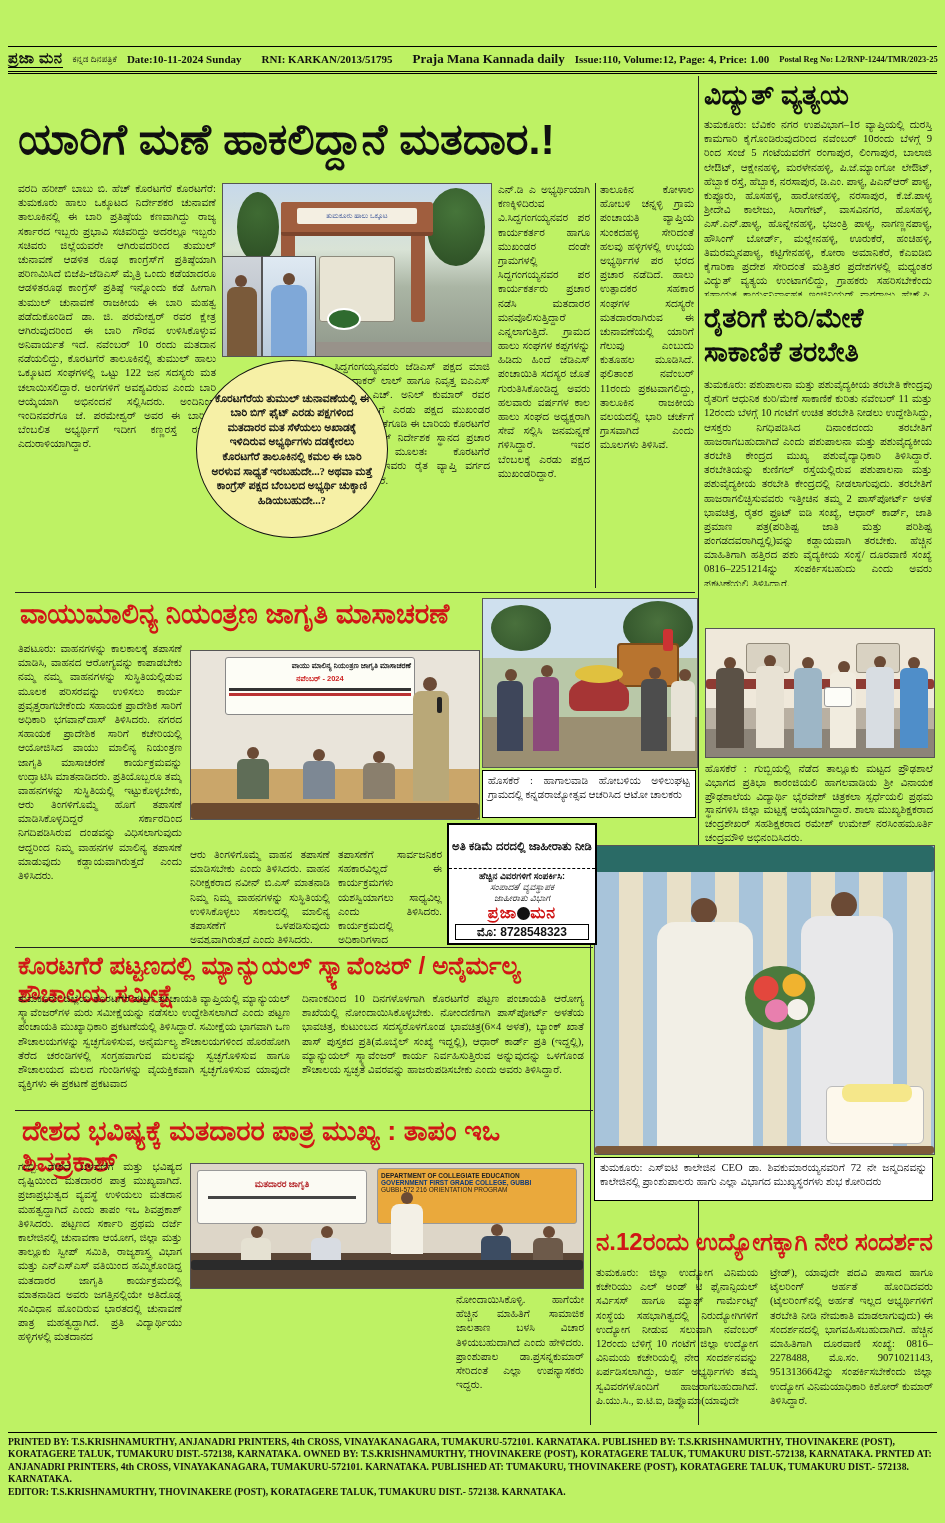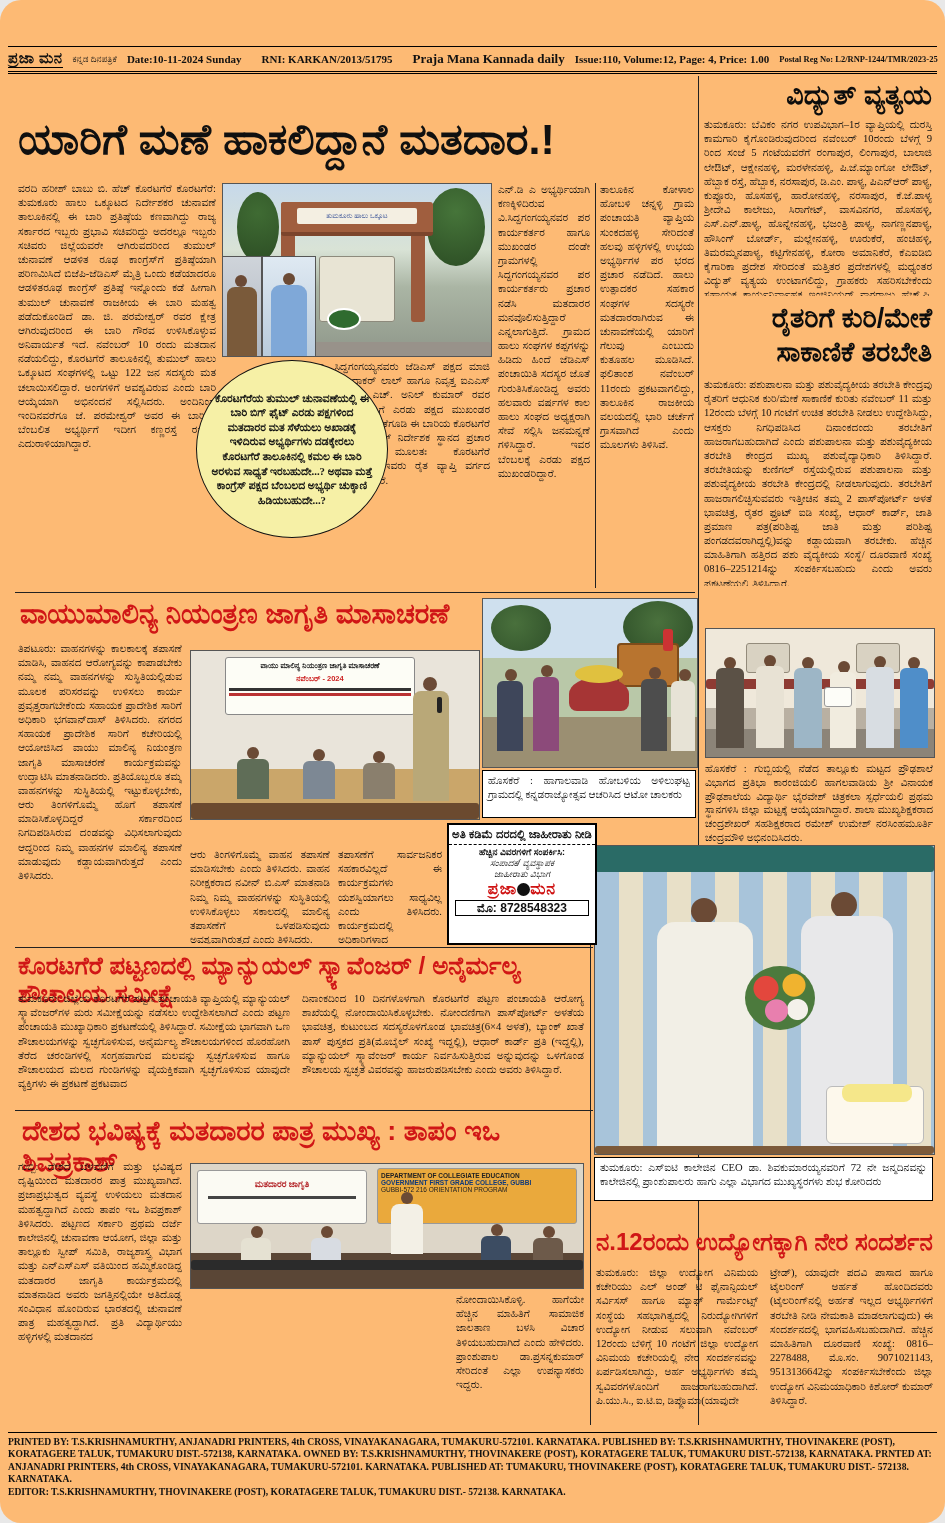--- a/index.html
+++ b/index.html
@@ -1,49 +1,49 @@
 <!DOCTYPE html>
 <html><head>
 <meta charset="utf-8">
 <style>
   html,body{margin:0;padding:0;background:#e8e8e8;}
-  .page{position:relative;width:945px;height:1523px;background:#fdba74;margin:0 auto;
-        font-family:"Liberation Serif","DejaVu Serif",serif;color:#111;overflow:hidden;border-radius:21px;}
+  .page{position:relative;width:945px;height:1523px;background:#bef264;margin:0 auto;
+        font-family:"Liberation Serif","DejaVu Serif",serif;color:#111;overflow:hidden;}
   
   .hdr{position:absolute;left:8px;top:46px;width:929px;height:24px;
        border-top:1.5px solid #000;border-bottom:3px double #000;
        display:flex;align-items:center;gap:10px;font-family:"Liberation Serif",serif;
        font-size:11px;white-space:nowrap;}
   .masthead{font-weight:bold;font-size:15px;letter-spacing:.5px;border-bottom:1px solid #000;}
   .m-sub{font-size:9px;}
   .hdr b{font-weight:bold;}
   
   .kicker{position:absolute;left:18px;top:76px;width:675px;color:#d01616;
           font-weight:bold;font-size:31px;line-height:1.1;font-family:"Liberation Sans",sans-serif;}
   .mainhead{position:absolute;left:18px;top:116px;width:675px;color:#101010;
           font-weight:bold;font-size:43px;line-height:1.1;font-family:"Liberation Sans",sans-serif;}
   .redhead{color:#d01616;font-weight:bold;font-family:"Liberation Sans",sans-serif;}
-  .blackhead{color:#0d0d0d;font-weight:bold;font-family:Liberation Sans, sans-serif;text-align:right;}
+  .blackhead{color:#0d0d0d;font-weight:bold;font-family:Liberation Serif, serif;text-align:left;}
   
   .col{position:absolute;font-size:10.6px;line-height:1.34;text-align:justify;}
   .cap{font-size:10.6px;line-height:1.3;text-align:justify;}
   .vline{position:absolute;width:1px;background:#222;}
   .hline{position:absolute;height:1px;background:#222;}
   
   .photo{position:absolute;overflow:hidden;border:1px solid #555;}
   .fig{position:absolute;border-radius:3px;}
   .head{position:absolute;width:12px;height:12px;border-radius:50%;background:#6b4a35;}
   
   .oval{position:absolute;left:196px;top:360px;width:192px;height:178px;border-radius:50%;
         background:#f6f0a6;border:1.6px solid #111;display:flex;align-items:center;justify-content:center;
         padding:14px;box-sizing:border-box;font-weight:bold;font-size:10.8px;line-height:1.35;text-align:center;z-index:5;}
   
   .adbox{position:absolute;left:447px;top:823px;width:150px;height:122px;border:2.5px solid #000;
          background:#fff;box-sizing:border-box;text-align:center;font-family:"Liberation Sans",sans-serif;z-index:6;}
-  .adbox .a1{font-weight:bold;font-size:11.5px;border-bottom:1.5px dashed #000;padding:3px 2px;}
+  .adbox .a1{font-weight:bold;font-size:11.5px;border-bottom:1.5px dashed #000;padding:15px 2px;}
   .adbox .a2{font-weight:bold;font-size:9px;padding-top:2px;}
   .adbox .a3{font-size:9px;font-style:italic;}
   .adbox .brand{color:#cf1212;font-weight:bold;font-size:16px;letter-spacing:1px;}
   .adbox .brand .bird{display:inline-block;width:13px;height:13px;border-radius:50%;background:#111;vertical-align:middle;}
   .adbox .ph{font-weight:bold;font-size:12px;border:1.5px solid #000;margin:2px 6px 0 6px;}
   .capbox{border:1.5px solid #000;padding:3px 5px;box-sizing:border-box;background:#fff;}
   .imprint{position:absolute;left:8px;top:1432px;width:929px;border-top:1.5px solid #000;padding-top:3px;
            font-size:9.6px;font-weight:bold;line-height:1.3;font-family:"Liberation Serif",serif;}
 </style>
 </head>
@@ -129,21 +129,21 @@
     <div class="head" style="left:202px;top:28px"></div>
       <div class="fig" style="left:194px;top:39px;width:28px;height:80px;background:#4f8ec9;border-radius:6px 6px 0 0"></div>
   </div>
   <div class="cap" style="position:absolute;left:705px;top:762px;width:228px">ಹೊಸಕೆರೆ : ಗುಬ್ಬಿಯಲ್ಲಿ ನೆಡೆದ ತಾಲ್ಲೂಕು ಮಟ್ಟದ ಪ್ರೌಢಶಾಲೆ ವಿಭಾಗದ ಪ್ರತಿಭಾ ಕಾರಂಜಿಯಲಿ ಹಾಗಲವಾಡಿಯ ಶ್ರೀ ವಿನಾಯಕ ಪ್ರೌಢಶಾಲೆಯ ವಿದ್ಯಾರ್ಥಿ ಭೈರವೇಶ್ ಚಿತ್ರಕಲಾ ಸ್ಪರ್ಧೆಯಲಿ ಪ್ರಥಮ ಸ್ಥಾನಗಳಿಸಿ ಜಿಲ್ಲಾ ಮಟ್ಟಕ್ಕೆ ಆಯ್ಕೆಯಾಗಿದ್ದಾರೆ. ಶಾಲಾ ಮುಖ್ಯಶಿಕ್ಷಕರಾದ ಚಂದ್ರಶೇಖರ್ ಸಹಶಿಕ್ಷಕರಾದ ರಮೇಶ್ ಉಮೇಶ್ ನರಸಿಂಹಮೂರ್ತಿ ಚಂದ್ರಮೌಳಿ ಅಭಿನಂದಿಸಿದರು.</div>
 
   <div class="redhead" style="position:absolute;left:20px;top:598px;width:462px;font-size:27.5px">ವಾಯುಮಾಲಿನ್ಯ ನಿಯಂತ್ರಣ ಜಾಗೃತಿ ಮಾಸಾಚರಣೆ</div>
   <div class="col" style="left:18px;top:642px;width:164px;height:300px;overflow:hidden">ತಿಪಟೂರು: ವಾಹನಗಳನ್ನು ಕಾಲಕಾಲಕ್ಕೆ ತಪಾಸಣೆ ಮಾಡಿಸಿ, ವಾಹನದ ಆರೋಗ್ಯವನ್ನು ಕಾಪಾಡಬೇಕು ನಮ್ಮ ನಮ್ಮ ವಾಹನಗಳನ್ನು ಸುಸ್ಥಿತಿಯಲ್ಲಿಡುವ ಮೂಲಕ ಪರಿಸರವನ್ನು ಉಳಿಸಲು ಕಾರ್ಯ ಪ್ರವೃತ್ತರಾಗಬೇಕೆಂದು ಸಹಾಯಕ ಪ್ರಾದೇಶಿಕ ಸಾರಿಗೆ ಅಧಿಕಾರಿ ಭಗವಾನ್‌ದಾಸ್ ತಿಳಿಸಿದರು. ನಗರದ ಸಹಾಯಕ ಪ್ರಾದೇಶಿಕ ಸಾರಿಗೆ ಕಚೇರಿಯಲ್ಲಿ ಆಯೋಜಿಸಿದ ವಾಯು ಮಾಲಿನ್ಯ ನಿಯಂತ್ರಣ ಜಾಗೃತಿ ಮಾಸಾಚರಣೆ ಕಾರ್ಯಕ್ರಮವನ್ನು ಉದ್ಘಾಟಿಸಿ ಮಾತನಾಡಿದರು. ಪ್ರತಿಯೊಬ್ಬರೂ ತಮ್ಮ ವಾಹನಗಳನ್ನು ಸುಸ್ಥಿತಿಯಲ್ಲಿ ಇಟ್ಟುಕೊಳ್ಳಬೇಕು, ಆರು ತಿಂಗಳಿಗೊಮ್ಮೆ ಹೊಗೆ ತಪಾಸಣೆ ಮಾಡಿಸಿಕೊಳ್ಳದಿದ್ದರೆ ಸರ್ಕಾರದಿಂದ ನಿಗದಿಪಡಿಸಿರುವ ದಂಡವನ್ನು ವಿಧಿಸಲಾಗುವುದು ಆದ್ದರಿಂದ ನಿಮ್ಮ ವಾಹನಗಳ ಮಾಲಿನ್ಯ ತಪಾಸಣೆ ಮಾಡುವುದು ಕಡ್ಡಾಯವಾಗಿರುತ್ತದೆ ಎಂದು ತಿಳಿಸಿದರು.</div>
 
   <div class="photo" style="left:190px;top:650px;width:288px;height:168px;background:linear-gradient(#e9e4da 0 70%,#caa66a 70% 100%)">
     <div class="fig" style="left:34px;top:6px;width:190px;height:58px;background:#fdfdf6;border:1px solid #888;padding:3px;box-sizing:border-box;font-family:'Liberation Sans',sans-serif;">
-      <div style="font-size:7.5px;font-weight:bold;color:#1a1a1a;text-align:center">ವಾಯು ಮಾಲಿನ್ಯ ನಿಯಂತ್ರಣ ಜಾಗೃತಿ ಮಾಸಾಚರಣೆ</div>
+      <div style="font-size:7.5px;font-weight:bold;color:#1a1a1a;text-align:right">ವಾಯು ಮಾಲಿನ್ಯ ನಿಯಂತ್ರಣ ಜಾಗೃತಿ ಮಾಸಾಚರಣೆ</div>
       <div style="font-size:7.5px;font-weight:bold;color:#c22;text-align:center;margin-top:3px">ನವೆಂಬರ್ - 2024</div>
       <div style="height:3px;background:#333;margin-top:4px"></div>
       <div style="height:3px;background:#b33;margin-top:2px"></div>
     </div>
     <div class="head" style="left:232px;top:26px;width:14px;height:14px"></div>
     <div class="fig" style="left:222px;top:40px;width:36px;height:110px;background:#b9a878;border-radius:8px 8px 0 0"></div>
     <div class="fig" style="left:246px;top:46px;width:5px;height:16px;background:#222;border-radius:2px"></div>
     <div class="head" style="left:56px;top:96px"></div>
       <div class="fig" style="left:46px;top:108px;width:32px;height:40px;background:#5f6d57;border-radius:6px 6px 0 0"></div>
     <div class="head" style="left:122px;top:98px"></div>

